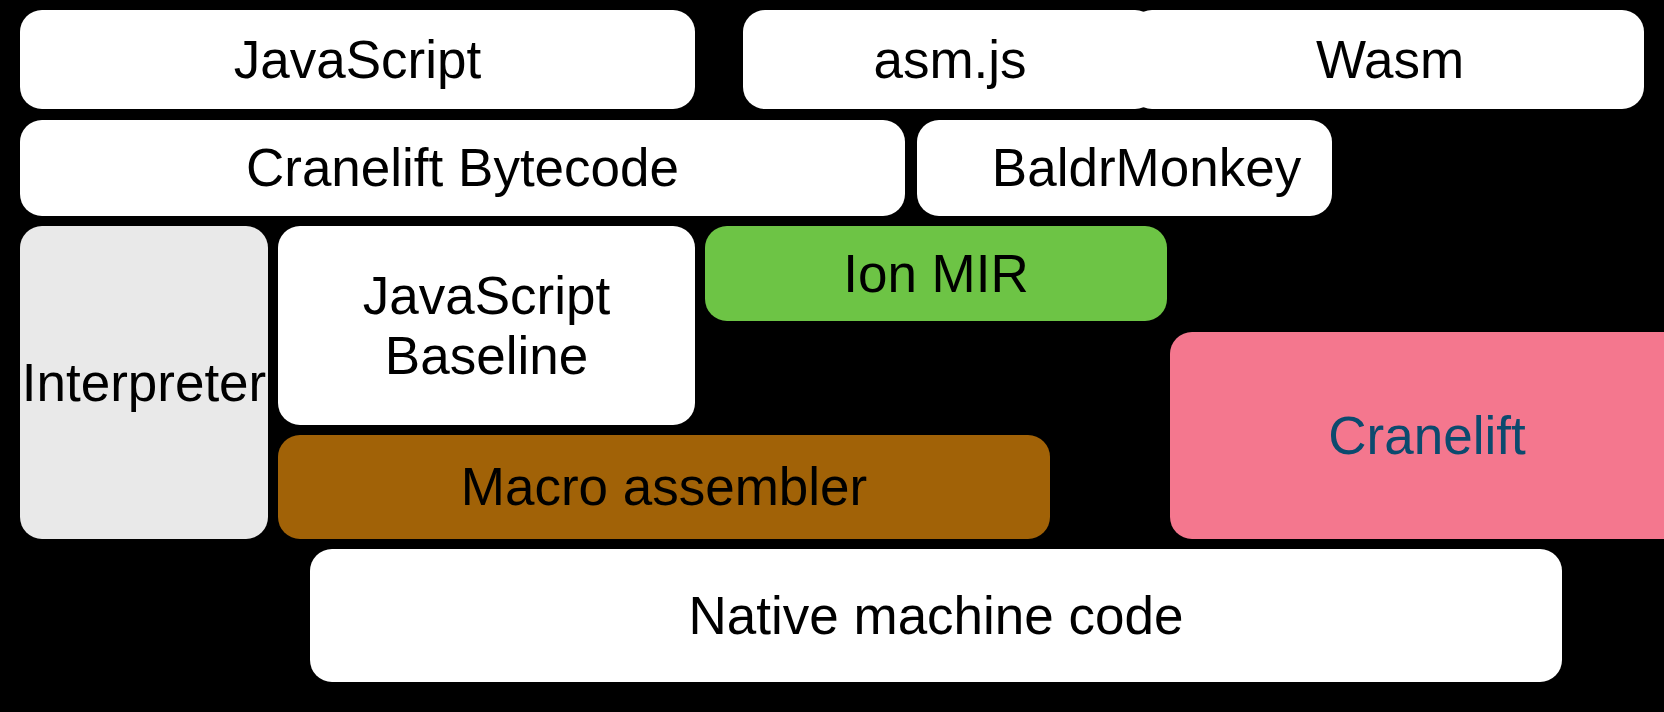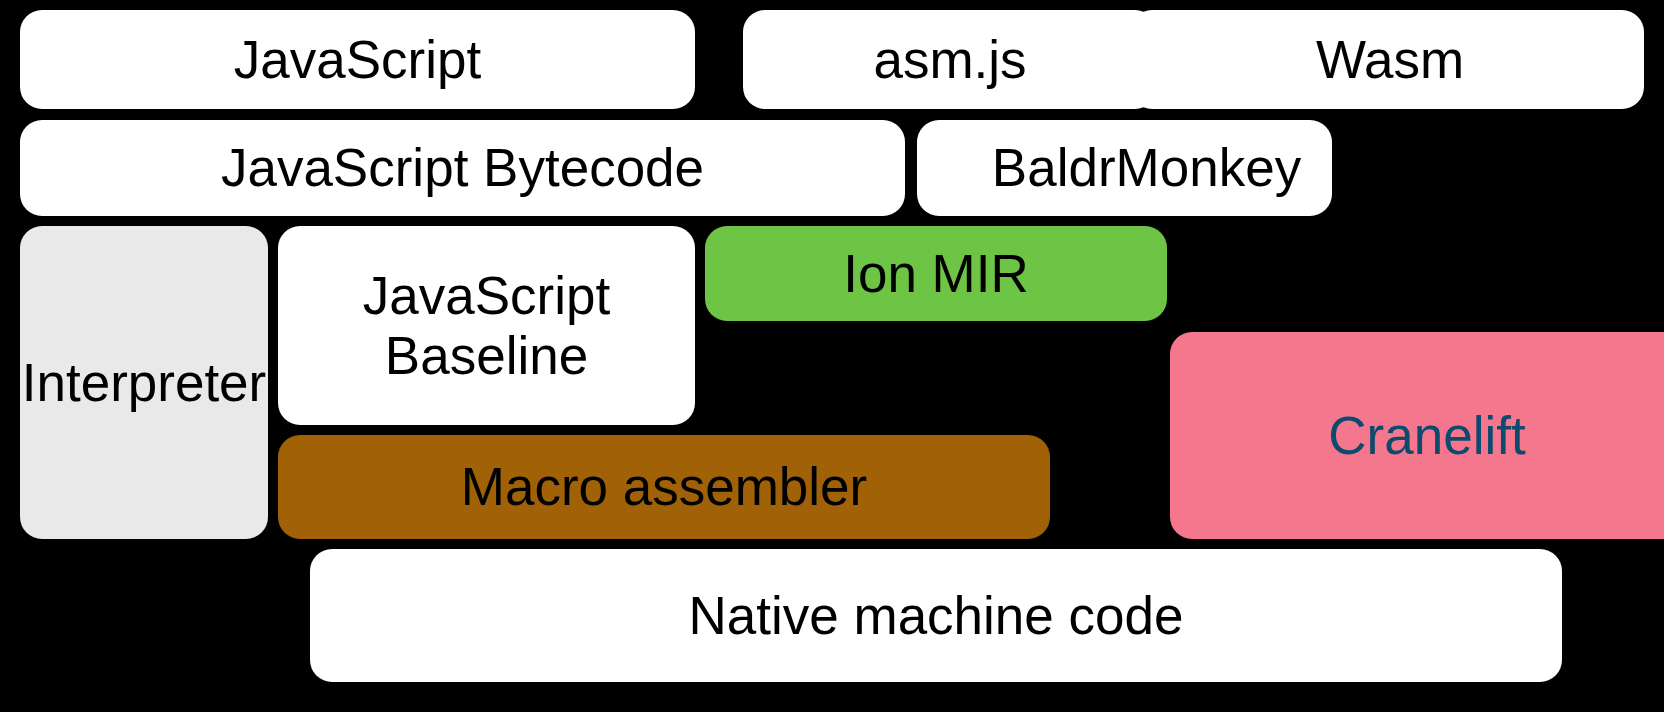--- a/index.html
+++ b/index.html
@@ -34,21 +34,21 @@
     user-select: none;
   }
 </style>
 </head>
 <body>
 
 <div id="stage">
     <div class="node" style="left: 20px; top: 10px; width: 675px; height: 99px; background: rgb(255, 255, 255); color: rgb(0, 0, 0);"><span>JavaScript</span></div>
     <div class="node" style="left: 706px; top: 10px; width: 414px; height: 99px; background: rgb(255, 255, 255); color: rgb(0, 0, 0); margin-left: 37px;"><span>asm.js</span></div>
     <div class="node" style="left: 1130px; top: 10px; width: 514px; height: 99px; background: rgb(255, 255, 255); color: rgb(0, 0, 0); padding-left: 6px;"><span>Wasm</span></div>
-    <div class="node" style="left: 20px; top: 120px; width: 885px; height: 96px; background: rgb(255, 255, 255); color: rgb(0, 0, 0);"><span>JavaScript Bytecode</span></div>
+    <div class="node" style="left: 20px; top: 120px; width: 885px; height: 96px; background: rgb(255, 255, 255); color: rgb(0, 0, 0);"><span>Cranelift Bytecode</span></div>
     <div class="node" style="left: 917px; top: 120px; width: 415px; height: 96px; background: rgb(255, 255, 255); color: rgb(0, 0, 0); padding-left: 44px;"><span>BaldrMonkey</span></div>
     <div class="node" style="left: 20px; top: 226px; width: 248px; height: 313px; background: rgb(233, 233, 233); color: rgb(0, 0, 0);"><span>Interpreter</span></div>
     <div class="node" style="left: 278px; top: 226px; width: 417px; height: 199px; background: rgb(255, 255, 255); color: rgb(0, 0, 0);"><span>JavaScript
 Baseline</span></div>
     <div class="node" style="left: 705px; top: 226px; width: 462px; height: 95px; background: rgb(109, 196, 69); color: rgb(0, 0, 0);"><span>Ion MIR</span></div>
     <div class="node" style="left: 1130px; top: 332px; width: 514px; height: 207px; background: rgb(244, 119, 142); color: #0c4a6e; margin-left: 40px;"><span>Cranelift</span></div>
     <div class="node" style="left: 278px; top: 435px; width: 772px; height: 104px; background: #a16207; color: rgb(0, 0, 0);"><span>Macro assembler</span></div>
     <div class="node" style="left: 278px; top: 549px; width: 1252px; height: 133px; background: rgb(255, 255, 255); color: rgb(0, 0, 0); margin-left: 32px;"><span>Native machine code</span></div>
   </div>
 

